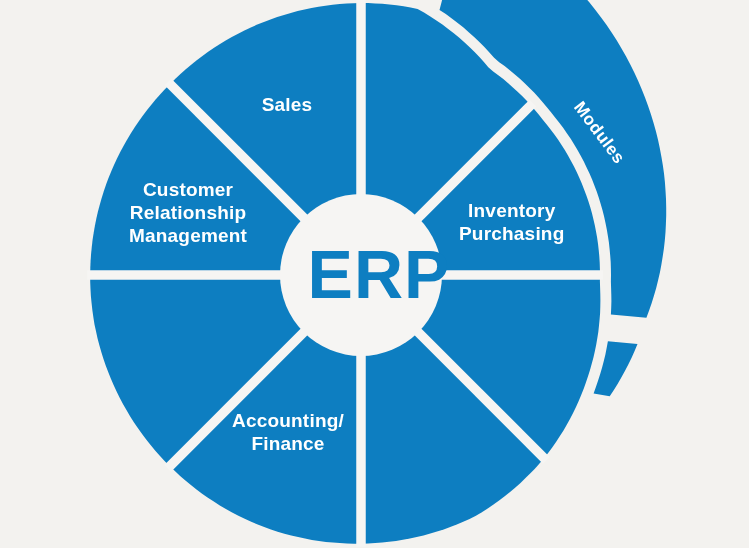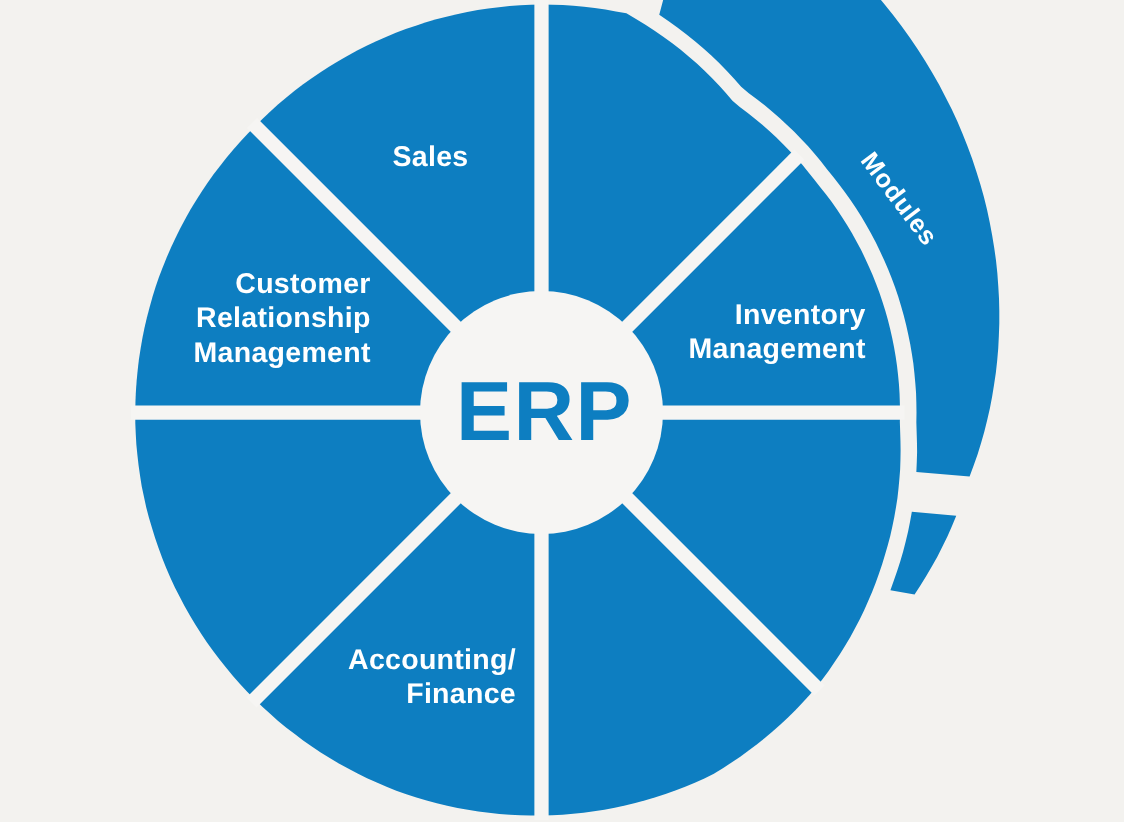--- a/index.html
+++ b/index.html
@@ -15,35 +15,35 @@
   .seg-label {
     position: absolute;
     color: #ffffff;
     font-weight: bold;
     font-size: 19px;
     line-height: 1.22;
     white-space: pre-line;
     letter-spacing: 0.2px;
   }
   .centered { transform: translate(-50%, -50%); text-align: center; }
-  .left-block { transform: translate(0, -50%); text-align: right; }
+  .left-block { transform: translate(0, -50%); text-align: center; }
   #label-sales         { left: 287px; top: 105px; }
   #label-manufacturing { left: 437px; top: 104px; }
   #label-inventory     { left: 459px; top: 222px; }
   #label-distribution  { left: 459px; top: 333px; }
   #label-purchasing    { left: 385px; top: 445px; }
-  #label-accounting    { left: 232px; top: 452px; }
+  #label-accounting    { left: 232px; top: 432px; }
   #label-hr            { left: 146px; top: 341px; }
   #label-crm           { left: 129px; top: 213px; }
   #label-erp {
     position: absolute;
-    left: 363px; top: 274px;
+    left: 379px; top: 274px;
     transform: translate(-50%, -50%);
     font-weight: bold;
-    font-size: 56px;
+    font-size: 68px;
     letter-spacing: 1px;
   }
   #label-modules {
     position: absolute;
     left: 599px; top: 133px;
     transform: translate(-50%, -50%) rotate(53deg);
     color: #ffffff;
     font-weight: bold;
     font-size: 17px;
     letter-spacing: 0.5px;
@@ -80,21 +80,21 @@
         <line x1="361" y1="275" x2="87.2" y2="275.0" stroke="#f6f5f3" stroke-width="9.5"></line>
         <line x1="361" y1="275" x2="168.0" y2="82.0" stroke="#f6f5f3" stroke-width="9.5"></line>
       </g>
     <circle id="hub" cx="361" cy="275" r="81" fill="#f6f5f3"></circle>
   </svg>
 
   <div id="label-sales" class="seg-label centered">Sales</div>
 
 
   <div id="label-inventory" class="seg-label left-block">Inventory
-Management</div>
+Purchasing</div>
 
 
 
   <div id="label-accounting" class="seg-label left-block">Accounting/
 Finance</div>
 
 
   <div id="label-crm" class="seg-label left-block">Customer
 Relationship
 Management</div>

